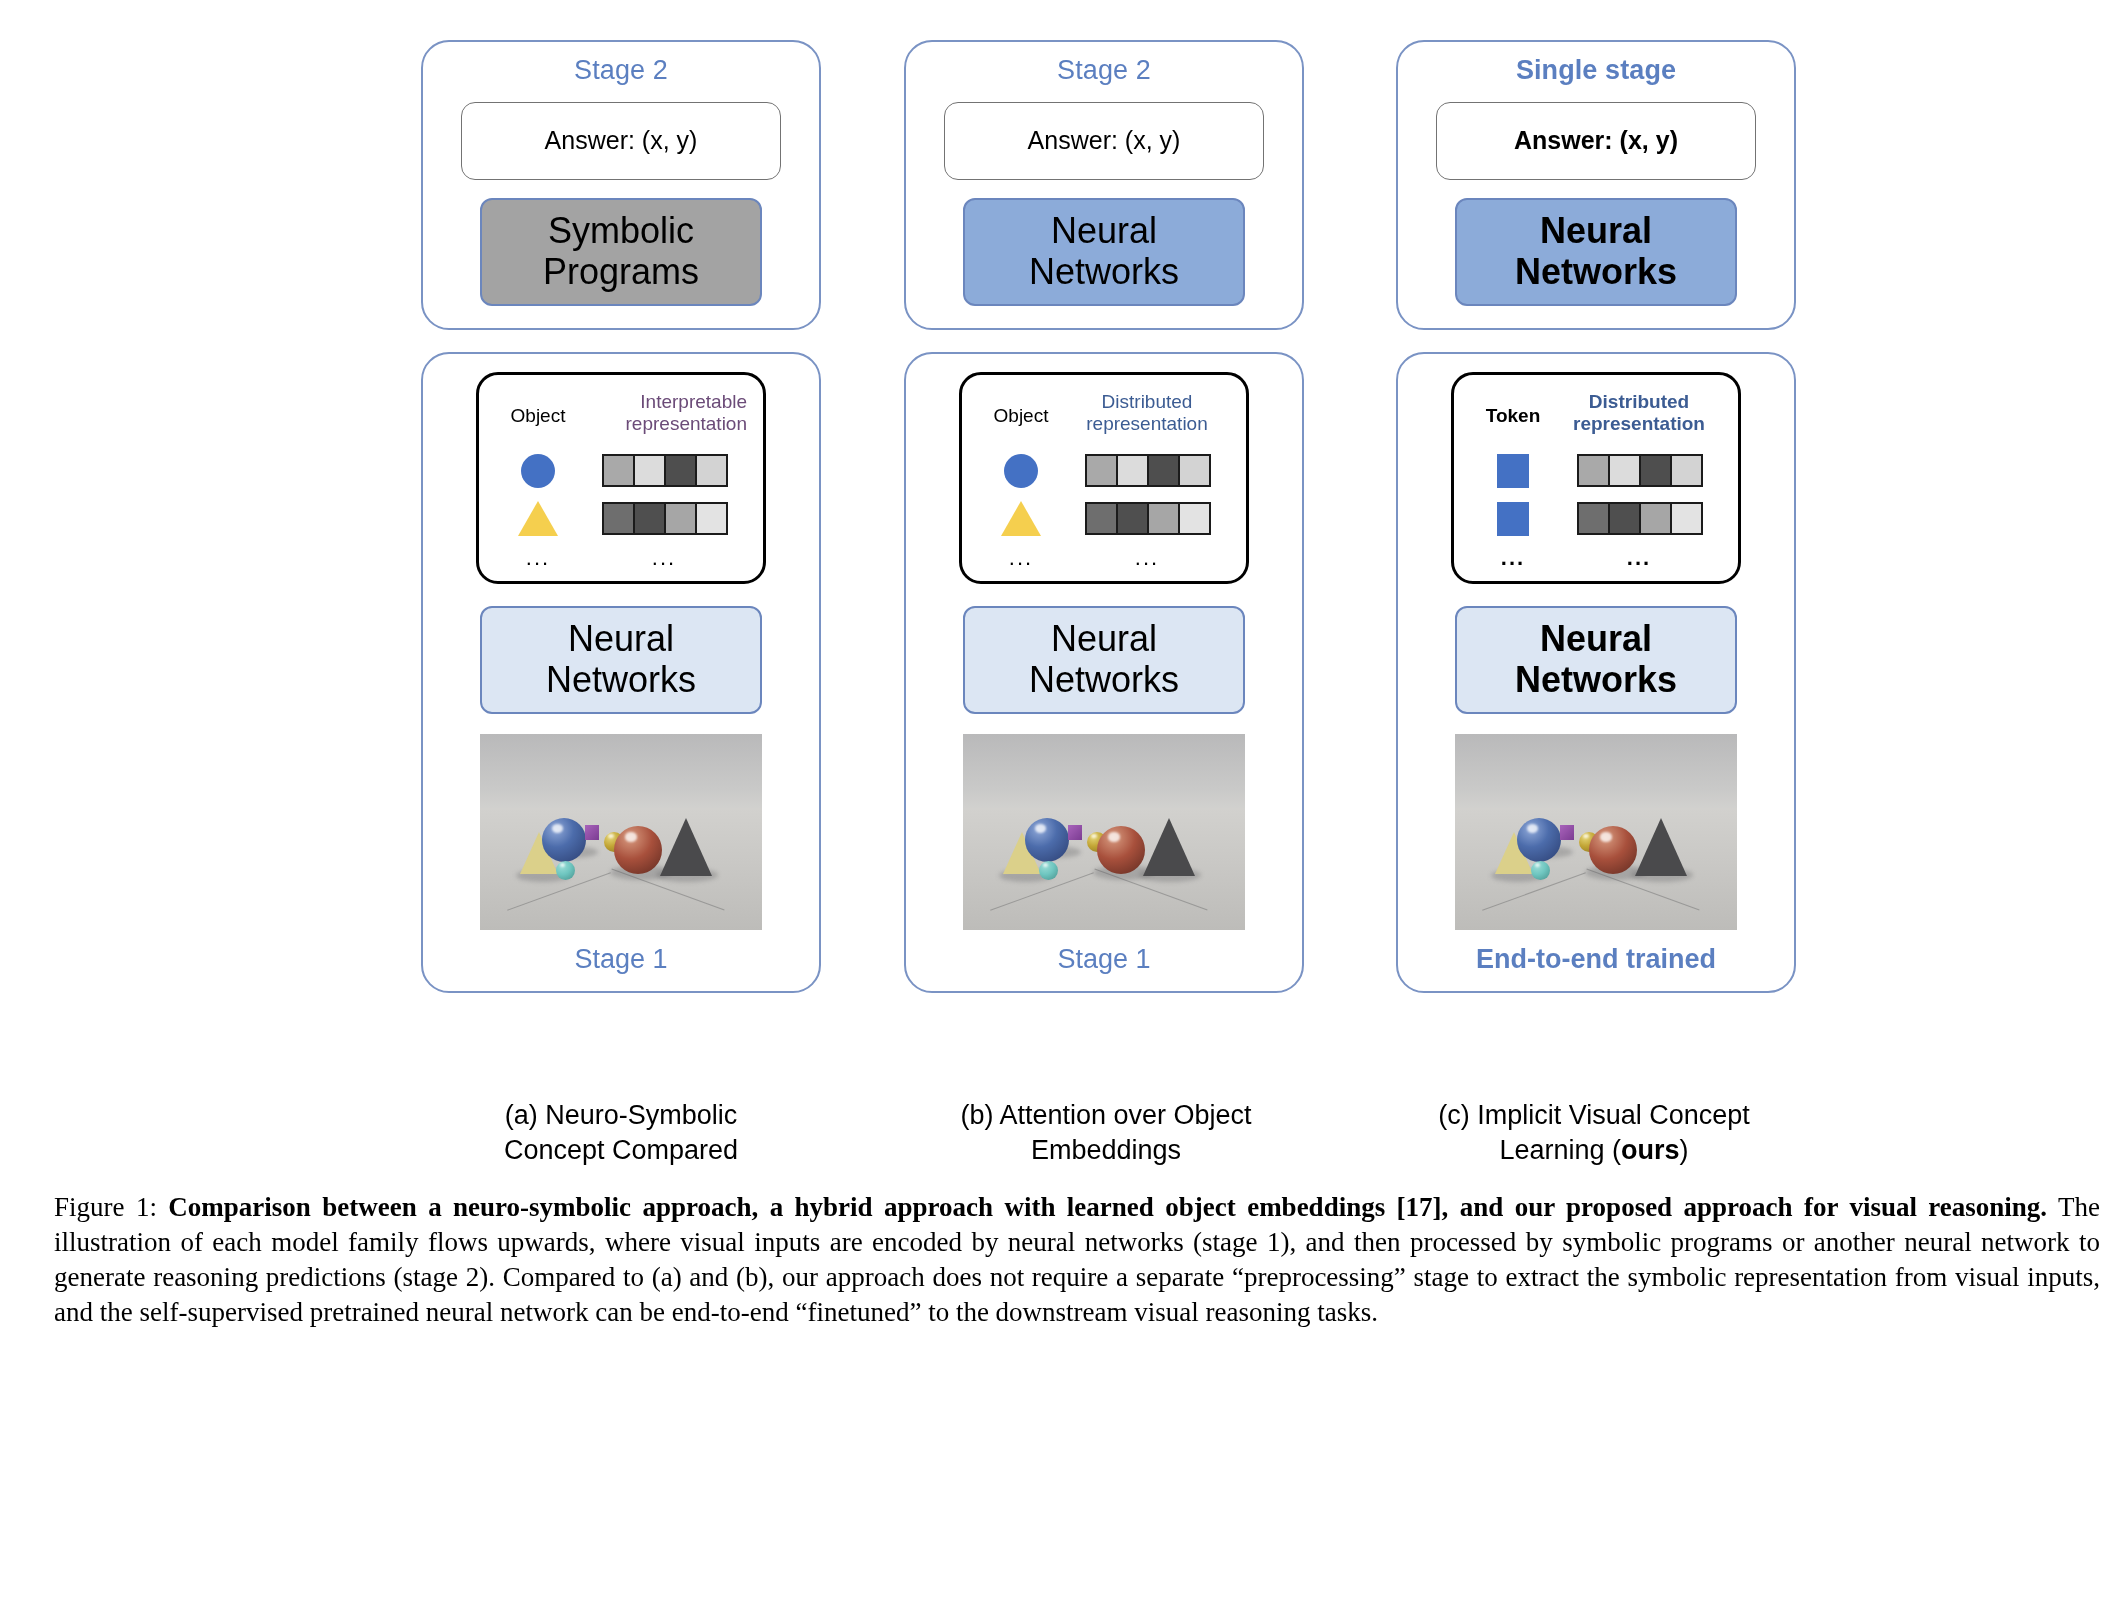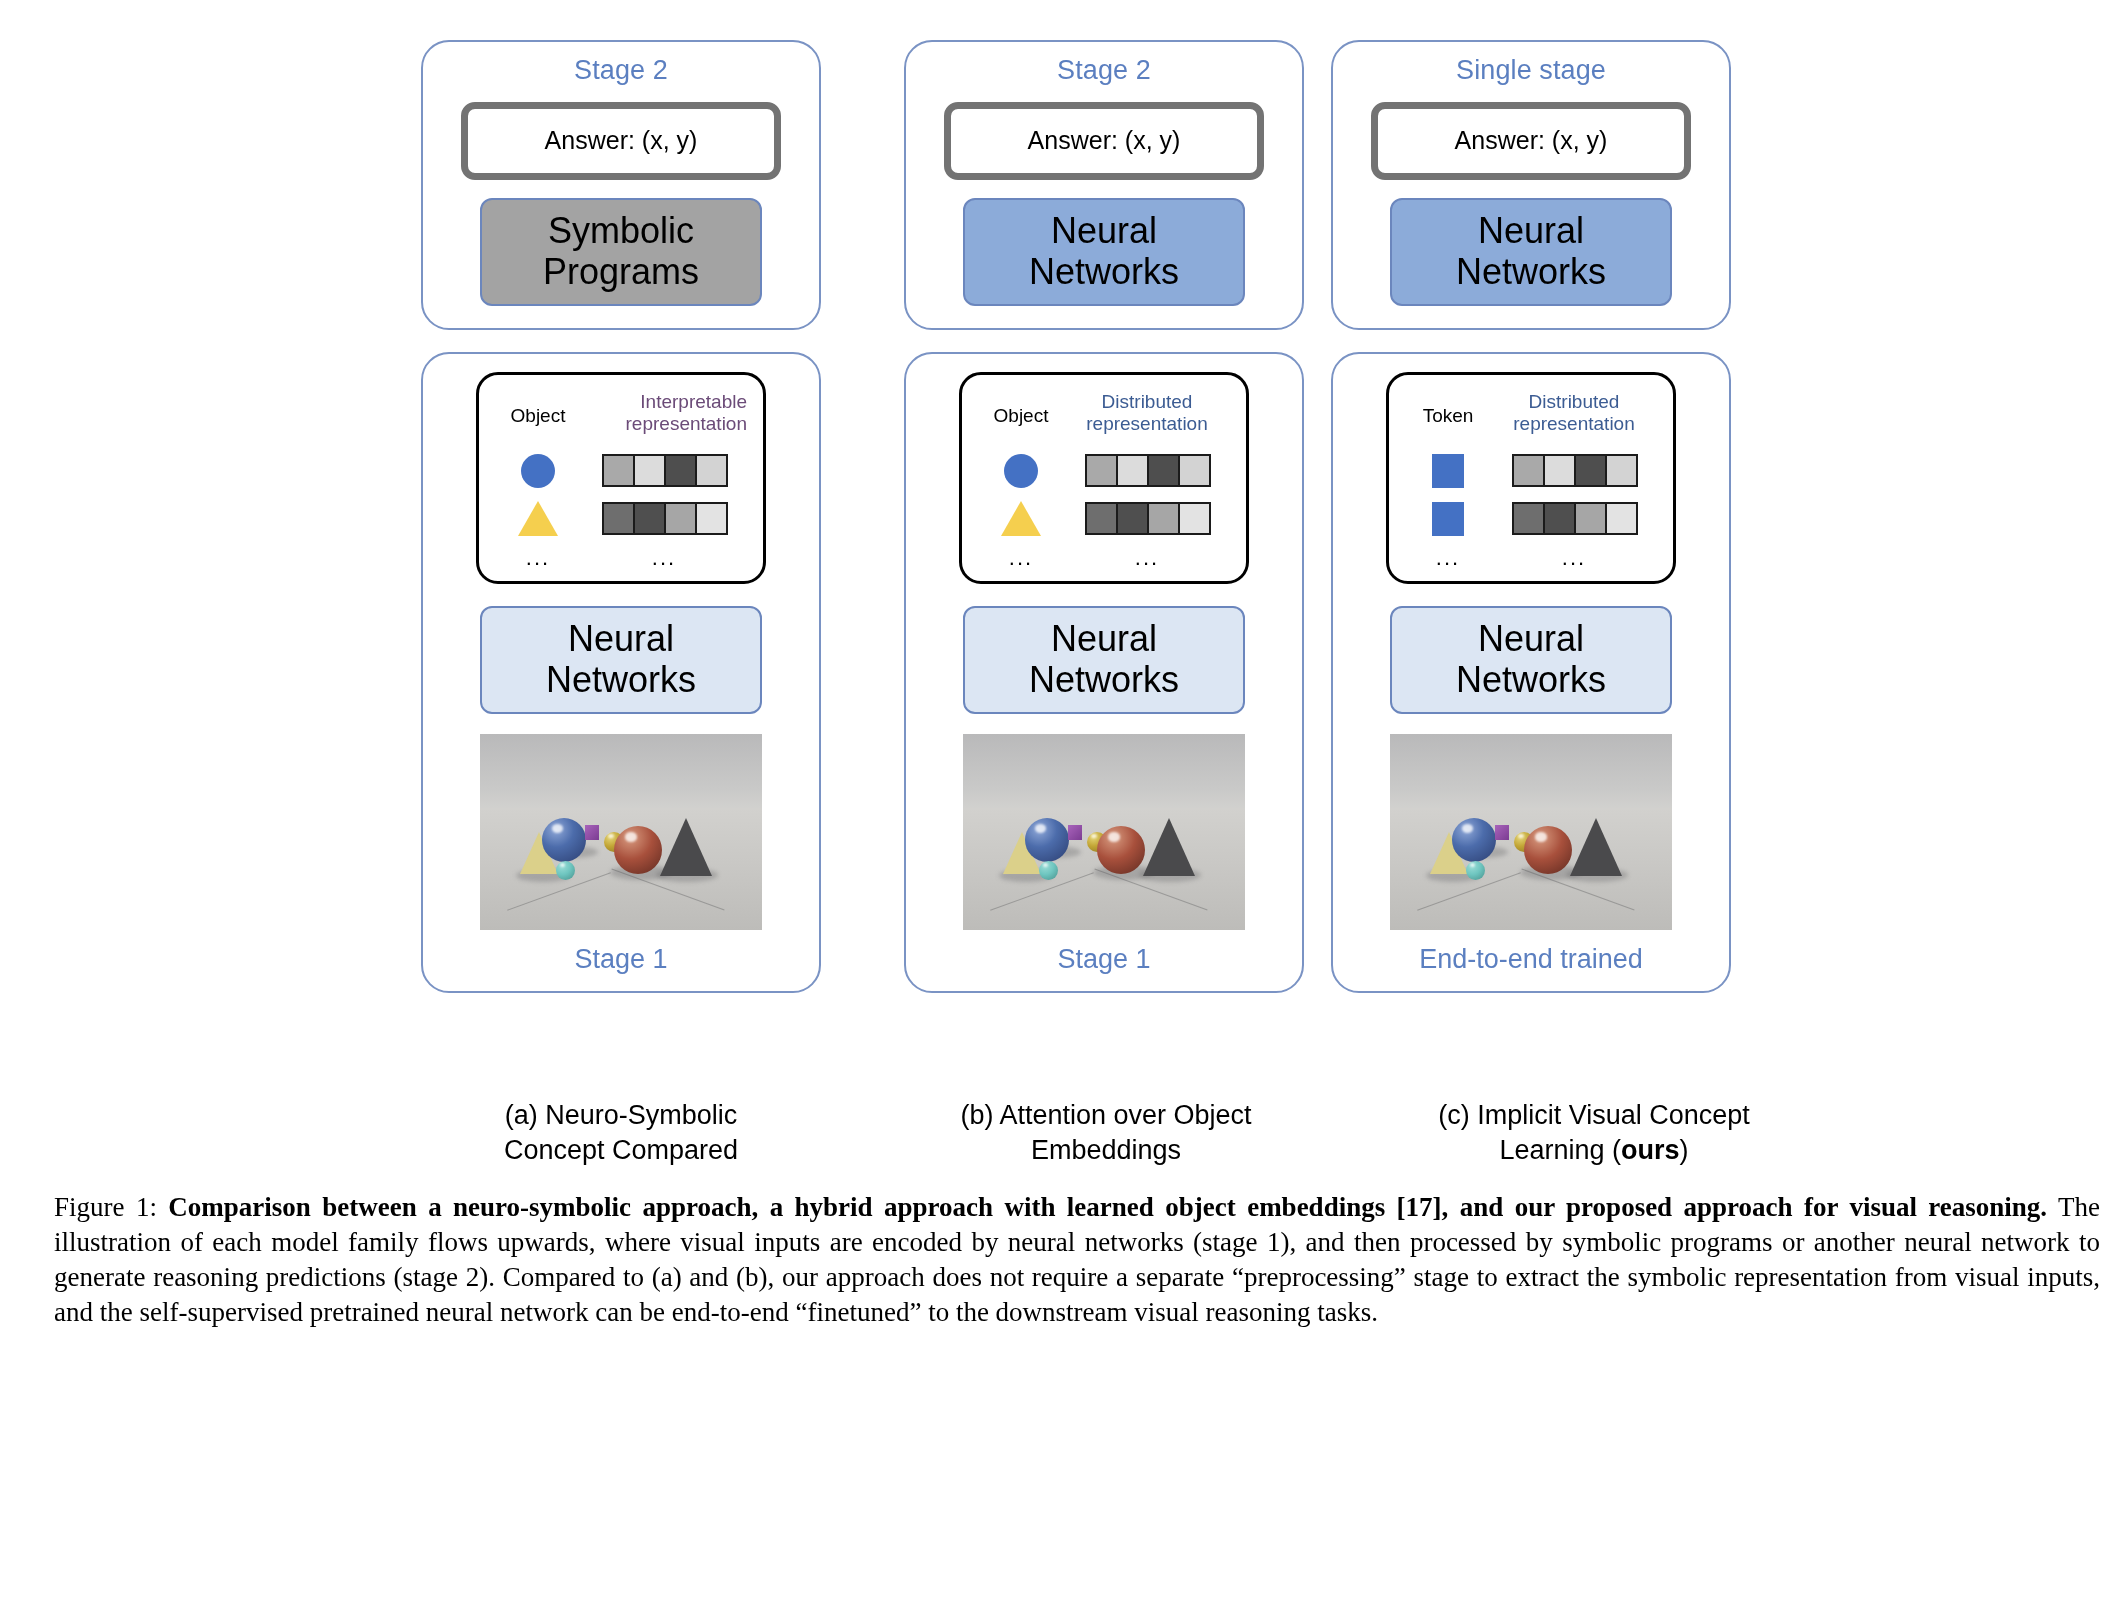--- a/index.html
+++ b/index.html
@@ -23,21 +23,21 @@
     margin-left: 36px;
   }
 
   .panel {
     position: absolute;
     top: 40px;
     width: 400px;
   }
   .panel-a { left: 385px; }
   .panel-b { left: 868px; }
-  .panel-c { left: 1295px; }
+  .panel-c { left: 1360px; font-weight: bold; }
 
   
   .stage-box {
     border: 2px solid #7a93c4;
     border-radius: 28px;
     background: #ffffff;
     box-sizing: border-box;
     width: 100%;
     display: flex;
     flex-direction: column;
@@ -64,21 +64,21 @@
     font-size: 27px;
     margin-top: 14px;
     margin-bottom: 6px;
     text-align: center;
   }
 
   
   .answer-box {
     width: 320px;
     height: 78px;
-    border: 7px solid #737373;
+    border: 1px solid #737373;
     border-radius: 14px;
     background: #ffffff;
     display: flex;
     align-items: center;
     justify-content: center;
     font-size: 25px;
     color: #000;
     box-sizing: border-box;
   }
 

